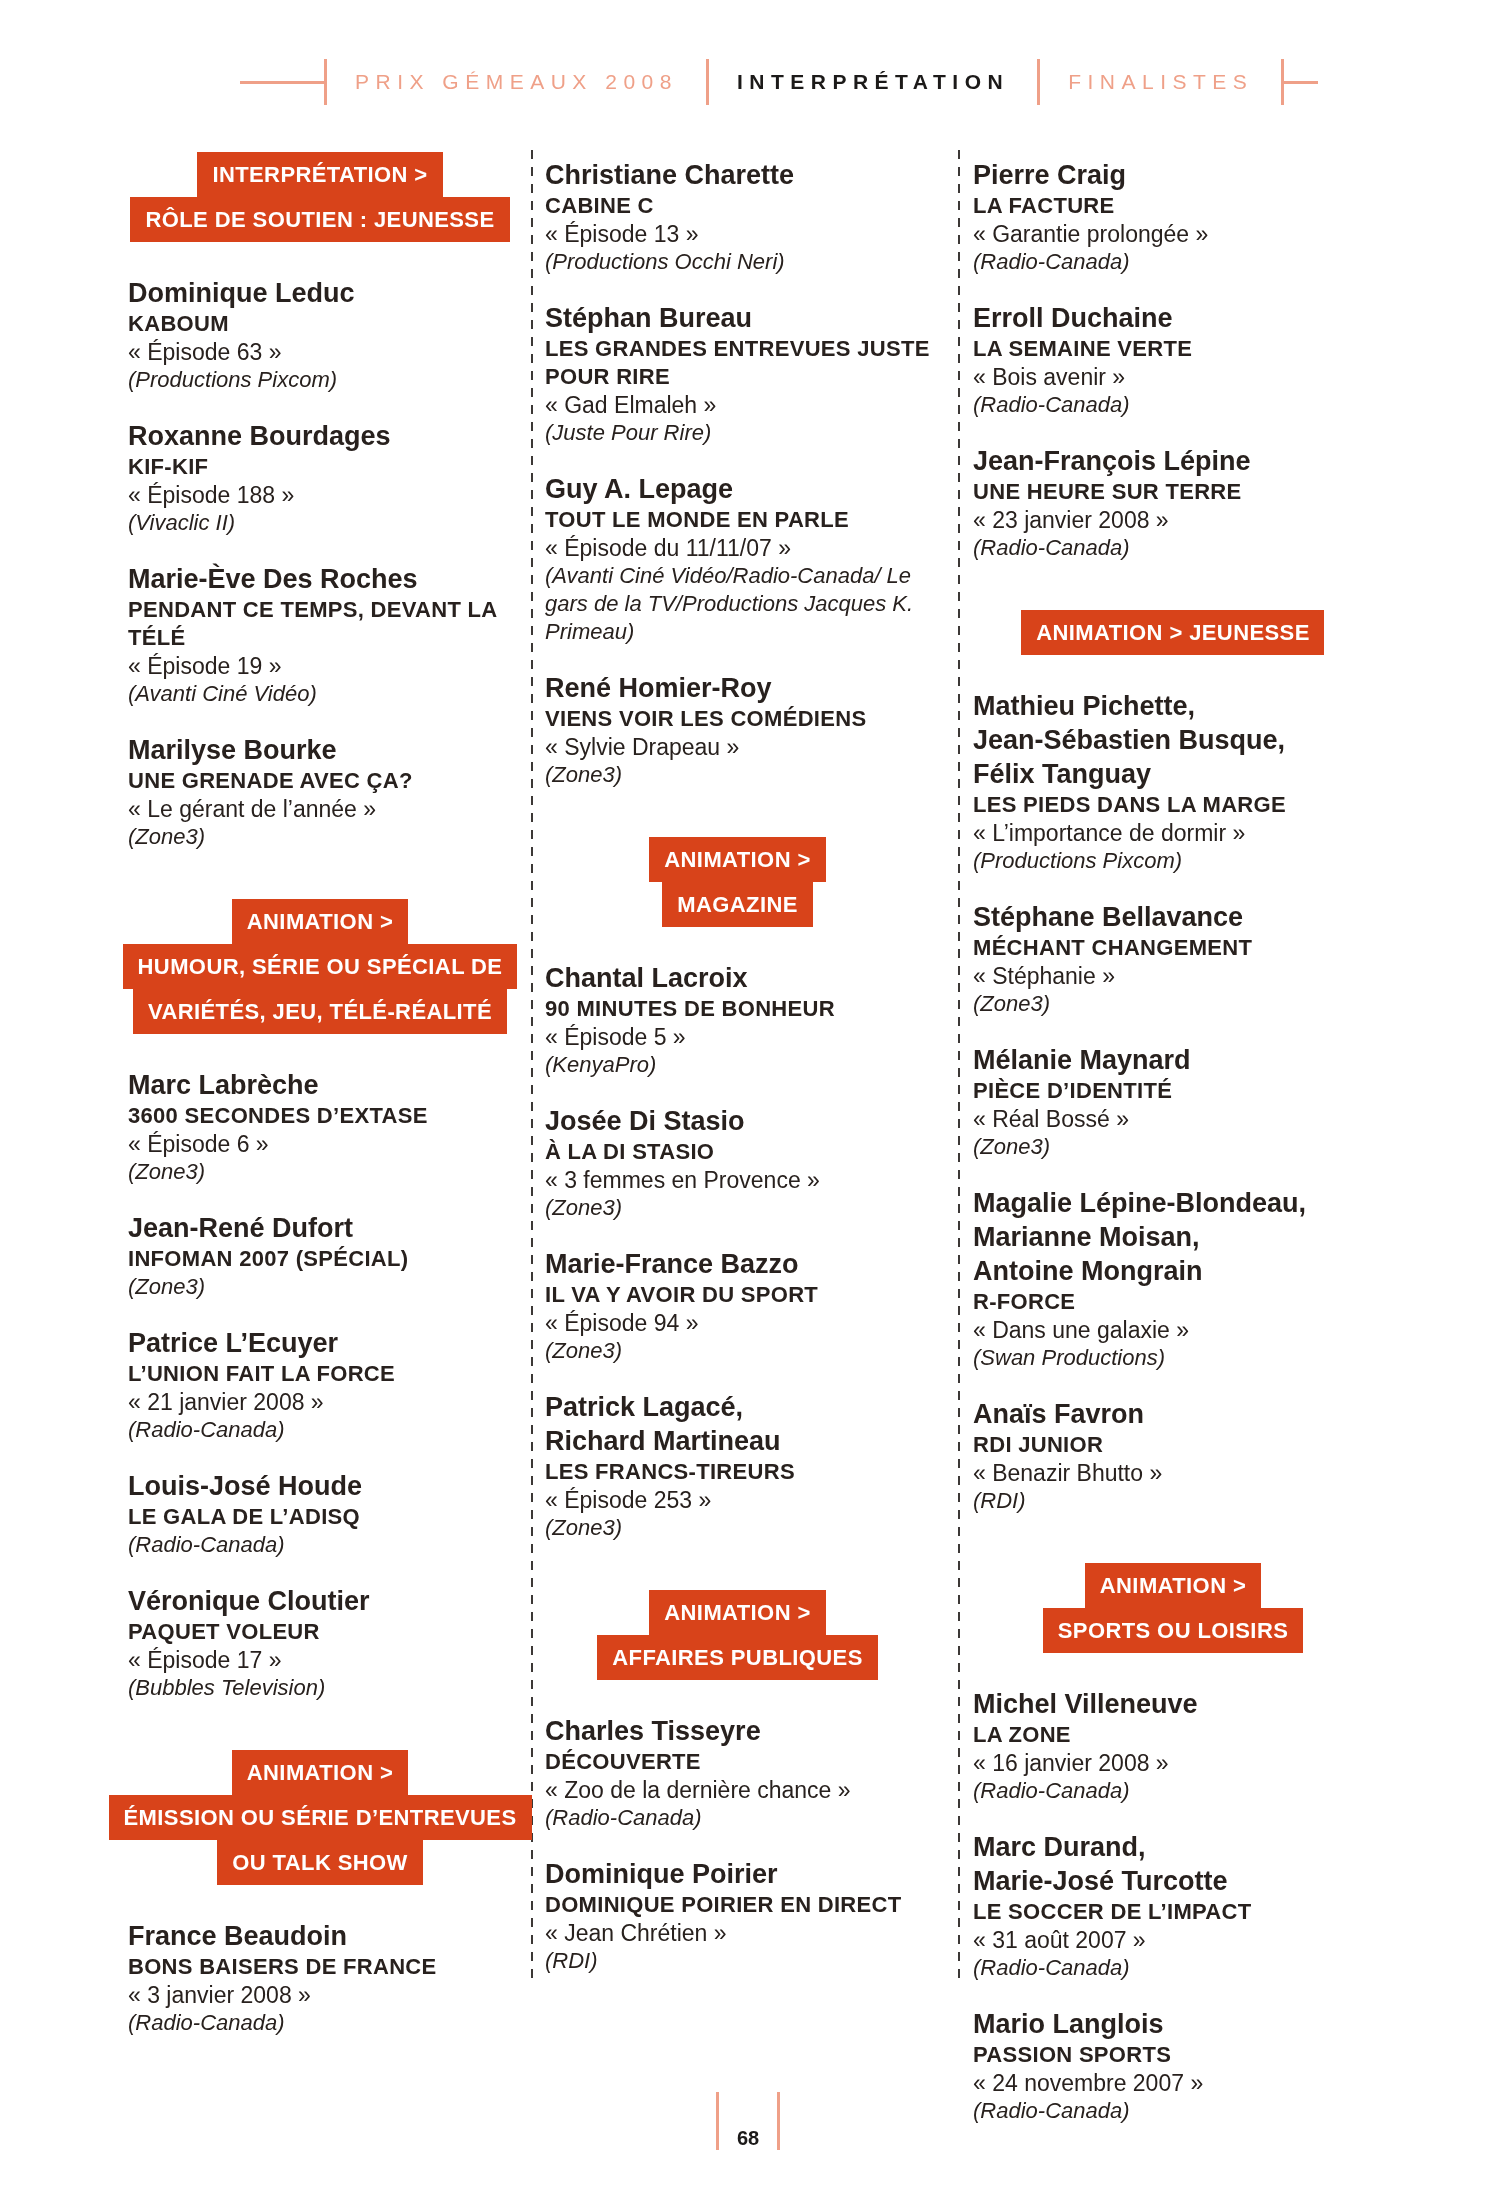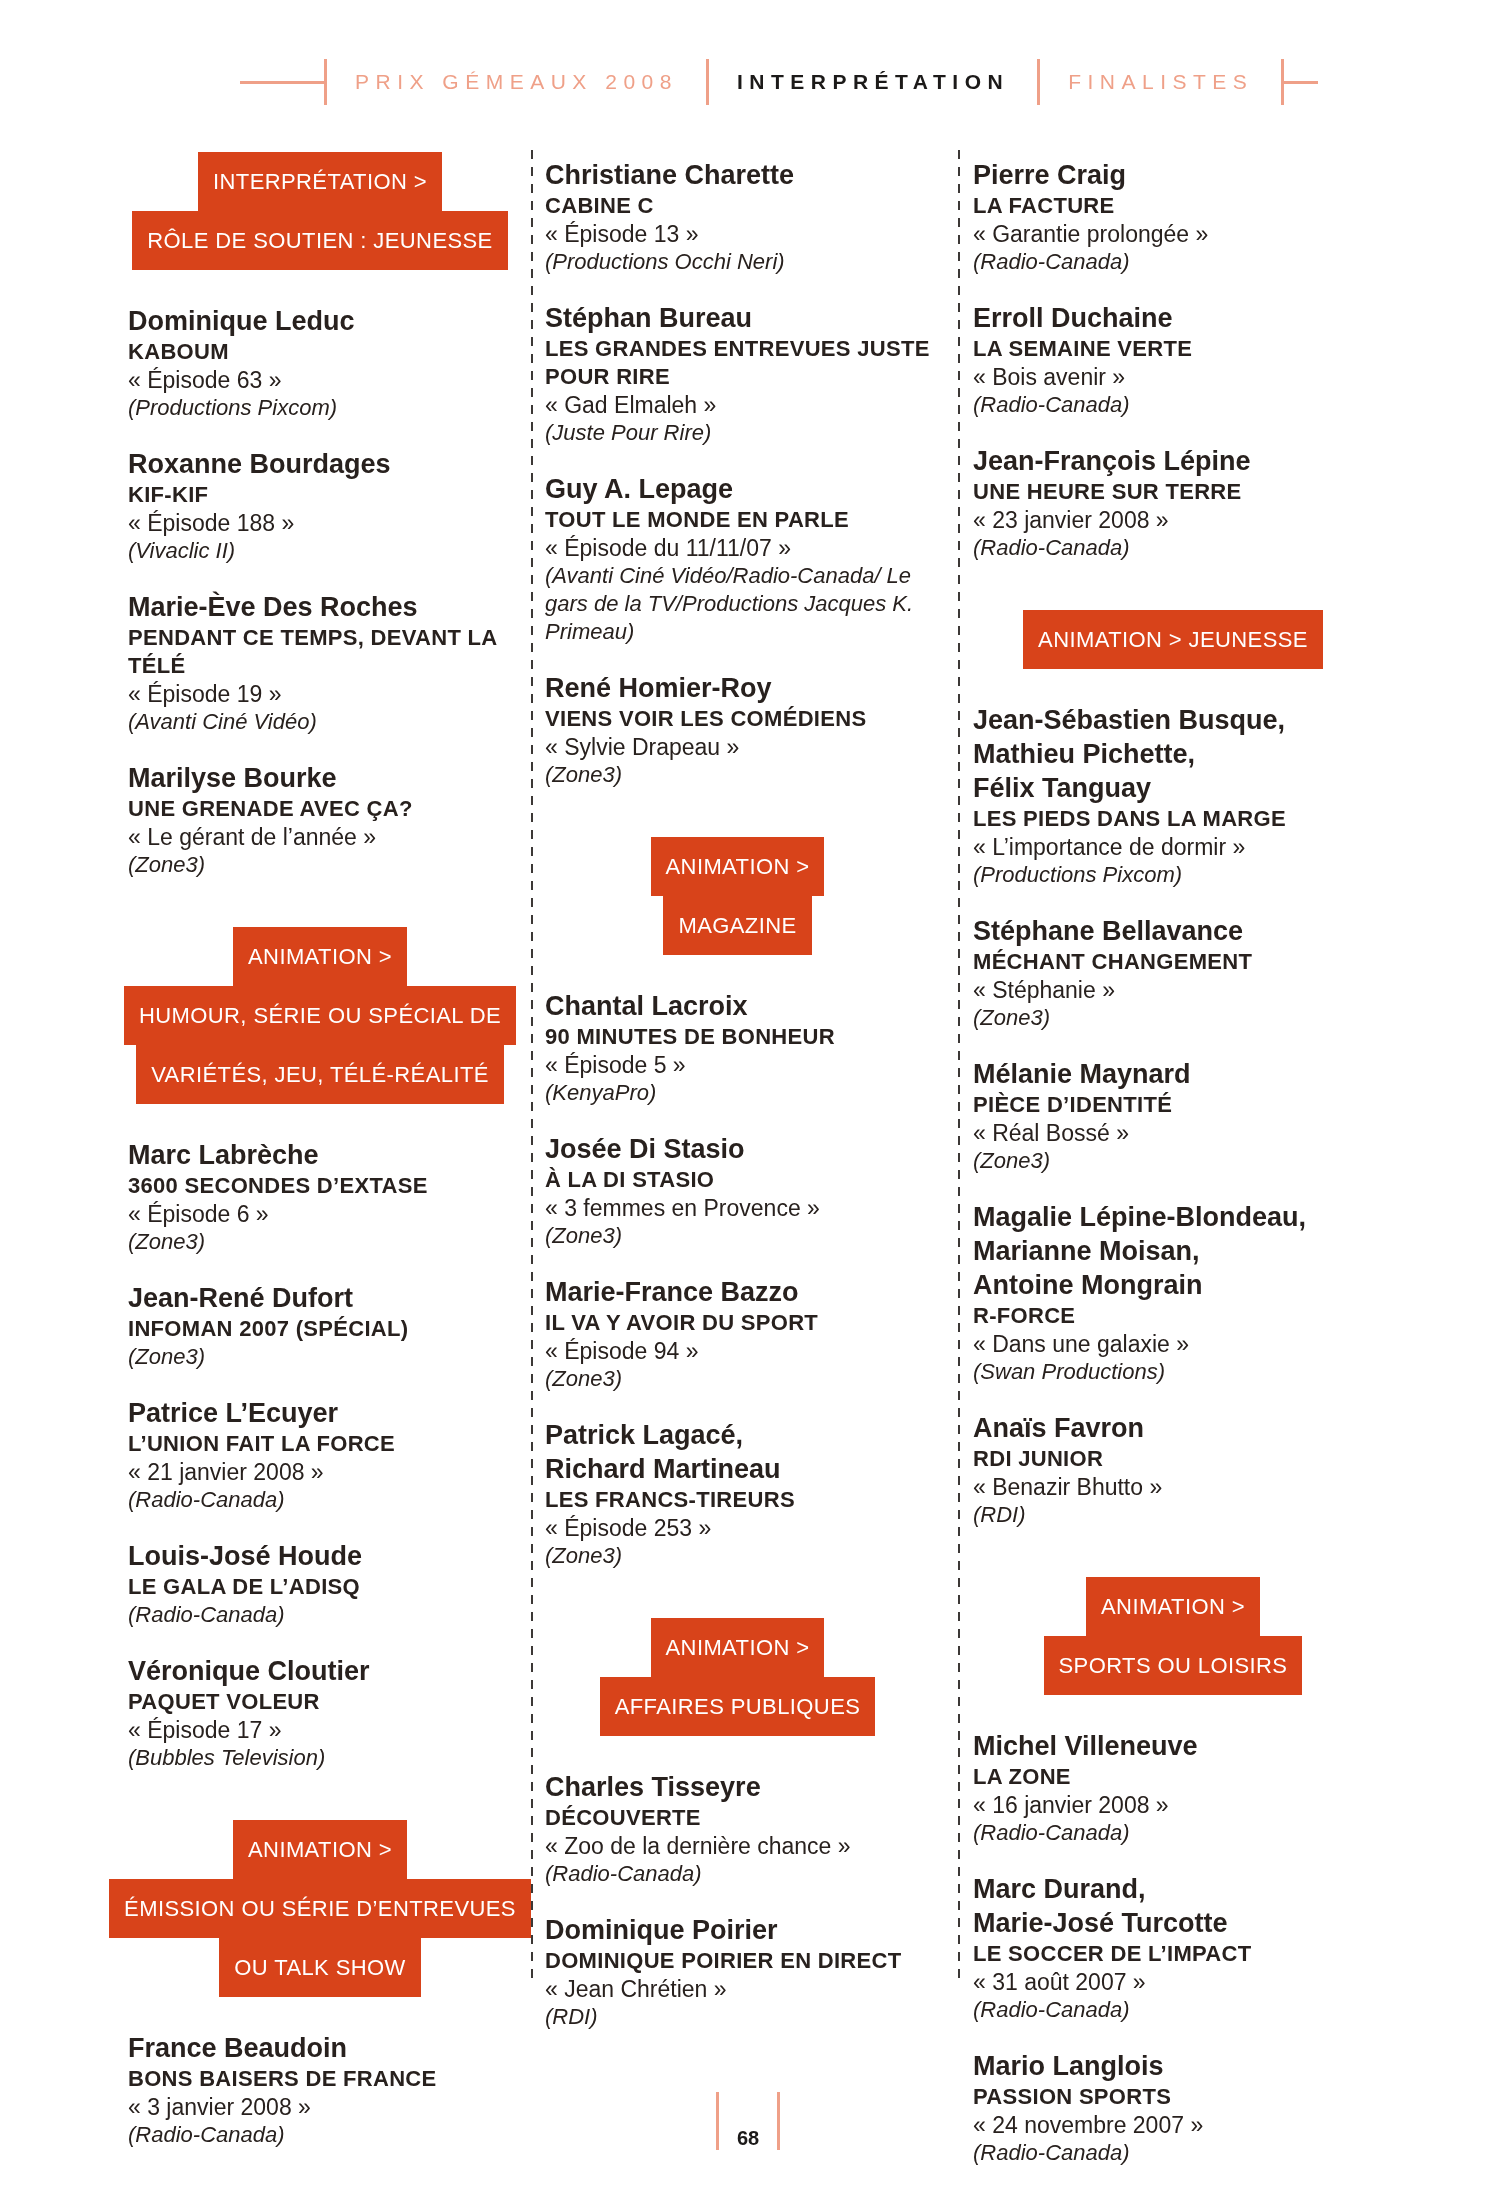--- a/index.html
+++ b/index.html
@@ -60,24 +60,24 @@
   .badge-group {
     display: flex;
     flex-direction: column;
     align-items: center;
     margin: 48px 0 34px 0;
   }
   .column > .badge-group:first-child { margin-top: 0; }
   .badge-line {
     background: #d8431a;
     color: #ffffff;
-    font-weight: normal;
+    font-weight: bold;
     font-size: 22px;
     line-height: 29px;
-    padding: 15px 15px;
+    padding: 8px 15px;
     letter-spacing: 0.4px;
     text-align: center;
     white-space: nowrap;
     text-transform: uppercase;
   }
 
   
   .entry { margin-bottom: 25px; }
   .entry-name {
     font-size: 27px;
@@ -302,22 +302,22 @@
       <div class="entry">
         <div class="entry-name">Jean-François Lépine</div>
         <div class="entry-title">UNE HEURE SUR TERRE</div>
         <div class="entry-episode">« 23 janvier 2008 »</div>
         <div class="entry-production">(Radio-Canada)</div>
       </div>
       <div class="badge-group">
         <div class="badge-line">ANIMATION &gt; JEUNESSE</div>
       </div>
       <div class="entry">
+        <div class="entry-name">Mathieu Pichette,</div>
         <div class="entry-name">Jean-Sébastien Busque,</div>
-        <div class="entry-name">Mathieu Pichette,</div>
         <div class="entry-name">Félix Tanguay</div>
         <div class="entry-title">LES PIEDS DANS LA MARGE</div>
         <div class="entry-episode">« L’importance de dormir »</div>
         <div class="entry-production">(Productions Pixcom)</div>
       </div>
       <div class="entry">
         <div class="entry-name">Stéphane Bellavance</div>
         <div class="entry-title">MÉCHANT CHANGEMENT</div>
         <div class="entry-episode">« Stéphanie »</div>
         <div class="entry-production">(Zone3)</div>

